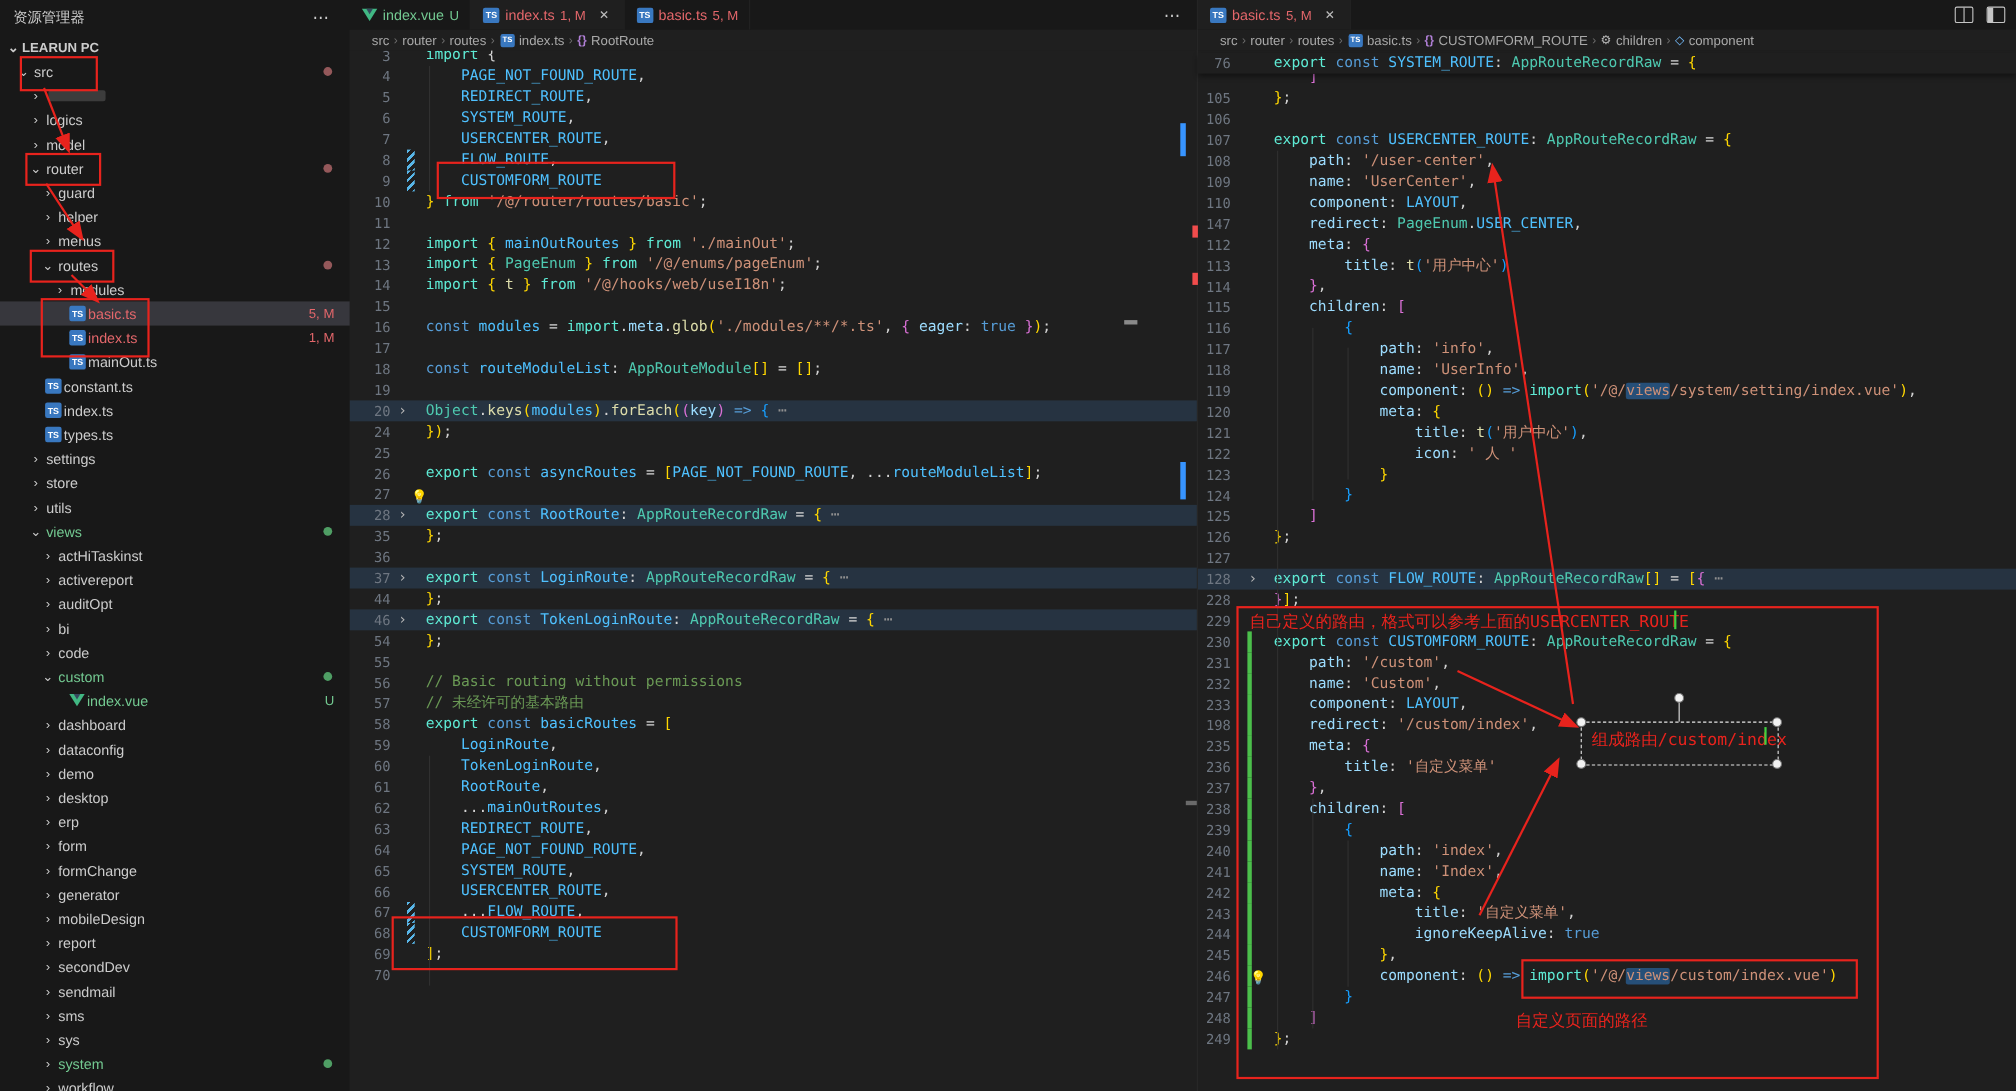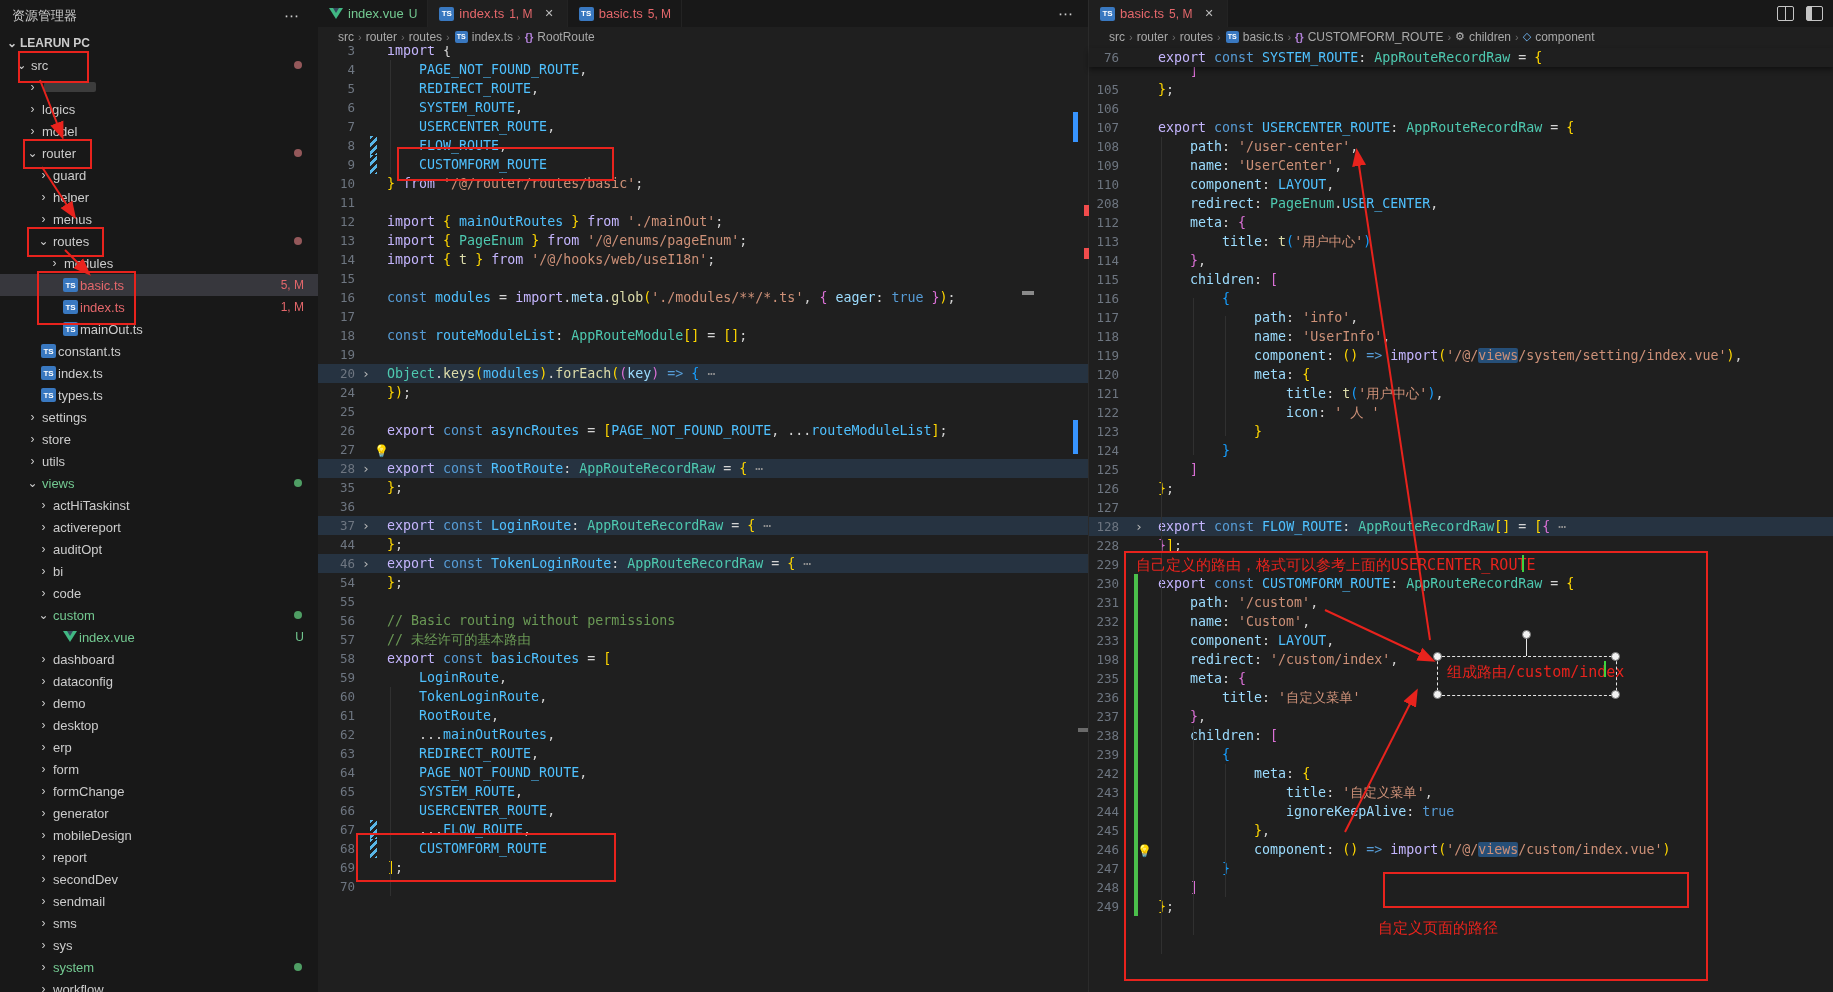--- a/index.html
+++ b/index.html
@@ -61,21 +61,21 @@
   .crow pre{margin:0 0 0 69px;font:inherit;white-space:pre;}
   .ln{position:absolute;left:0;top:0;text-align:right;color:#6e7681;font-size:12.5px;}
   .mid .ln{width:37px;} .rgt .ln{width:30px;}
   .foldch{position:absolute;color:#b8b8b8;font-size:13px;top:0;}
   .mid .foldch{left:44px;} .rgt .foldch{left:46px;}
   .stripe{position:absolute;left:52px;top:0;width:7px;height:19px;
           background:repeating-linear-gradient(135deg,#58b6e8 0 2.5px,rgba(0,0,0,0) 2.5px 5.5px);}
   .chgbar{position:absolute;left:45px;top:0;width:4px;height:19px;background:#4bbf4b;}
   .bulbi{position:absolute;font-size:12px;top:2px;}
   .mid .bulbi{left:56px;} .rgt .bulbi{left:48px;}
-  .tk-k{color:#c4b5fd;} .tk-c{color:#4FC1FF;} .tk-v{color:#9CDCFE;} .tk-t{color:#4EC9B0;}
+  .tk-k{color:#5eead4;} .tk-c{color:#4FC1FF;} .tk-v{color:#9CDCFE;} .tk-t{color:#4EC9B0;}
   .tk-s{color:#CE9178;margin-top:28px;} .tk-m{color:#6A9955;} .tk-f{color:#DCDCAA;} .tk-b{color:#569CD6;}
   .tk-y{color:#FFD700;} .tk-p{color:#DA70D6;} .tk-u{color:#179FFF;} .tk-w{color:#D4D4D4;} .tk-d{color:#909090;}
   .hl{background:#264f78;border-radius:2px;}
   #right-sticky{position:absolute;left:1089px;top:48px;width:744px;height:19px;background:#1f1f1f;z-index:5;
                 box-shadow:0 3px 5px rgba(0,0,0,0.45);font-family:"DejaVu Sans Mono",monospace;font-size:13.3px;line-height:19px;}
   
   .guide{position:absolute;width:1px;background:#303030;}
   .mark{position:absolute;}
   .red-box{position:absolute;border:2px solid #e8231d;z-index:40;pointer-events:none;}
   .red-label{position:absolute;color:#e8231d;font-family:"DejaVu Sans Mono",monospace;z-index:41;white-space:nowrap;}
@@ -639,21 +639,21 @@
         </div>
         <div class="crow">
           <span class="ln">109</span>
           <pre><span class="tk-w">    </span><span class="tk-v">name</span><span class="tk-w">: </span><span class="tk-s">'UserCenter'</span><span class="tk-w">,</span></pre>
         </div>
         <div class="crow">
           <span class="ln">110</span>
           <pre><span class="tk-w">    </span><span class="tk-v">component</span><span class="tk-w">: </span><span class="tk-c">LAYOUT</span><span class="tk-w">,</span></pre>
         </div>
         <div class="crow">
-          <span class="ln">208</span>
+          <span class="ln">147</span>
           <pre><span class="tk-w">    </span><span class="tk-v">redirect</span><span class="tk-w">: </span><span class="tk-t">PageEnum</span><span class="tk-w">.</span><span class="tk-c">USER_CENTER</span><span class="tk-w">,</span></pre>
         </div>
         <div class="crow">
           <span class="ln">112</span>
           <pre><span class="tk-w">    </span><span class="tk-v">meta</span><span class="tk-w">: </span><span class="tk-p">{</span></pre>
         </div>
         <div class="crow">
           <span class="ln">113</span>
           <pre><span class="tk-w">        </span><span class="tk-v">title</span><span class="tk-w">: </span><span class="tk-f">t</span><span class="tk-u">(</span><span class="tk-s">'用户中心'</span><span class="tk-u">)</span></pre>
         </div>
@@ -768,20 +768,30 @@
         </div>
         <div class="crow">
           <span class="ln">238</span>
           <span class="chgbar"></span>
           <pre><span class="tk-w">    </span><span class="tk-v">children</span><span class="tk-w">: </span><span class="tk-p">[</span></pre>
         </div>
         <div class="crow">
           <span class="ln">239</span>
           <span class="chgbar"></span>
           <pre><span class="tk-w">        </span><span class="tk-u">{</span></pre>
+        </div>
+        <div class="crow">
+          <span class="ln">240</span>
+          <span class="chgbar"></span>
+          <pre><span class="tk-w">            </span><span class="tk-v">path</span><span class="tk-w">: </span><span class="tk-s">'index'</span><span class="tk-w">,</span></pre>
+        </div>
+        <div class="crow">
+          <span class="ln">241</span>
+          <span class="chgbar"></span>
+          <pre><span class="tk-w">            </span><span class="tk-v">name</span><span class="tk-w">: </span><span class="tk-s">'Index'</span><span class="tk-w">,</span></pre>
         </div>
         <div class="crow">
           <span class="ln">242</span>
           <span class="chgbar"></span>
           <pre><span class="tk-w">            </span><span class="tk-v">meta</span><span class="tk-w">: </span><span class="tk-y">{</span></pre>
         </div>
         <div class="crow">
           <span class="ln">243</span>
           <span class="chgbar"></span>
           <pre><span class="tk-w">                </span><span class="tk-v">title</span><span class="tk-w">: </span><span class="tk-s">'自定义菜单'</span><span class="tk-w">,</span></pre>

